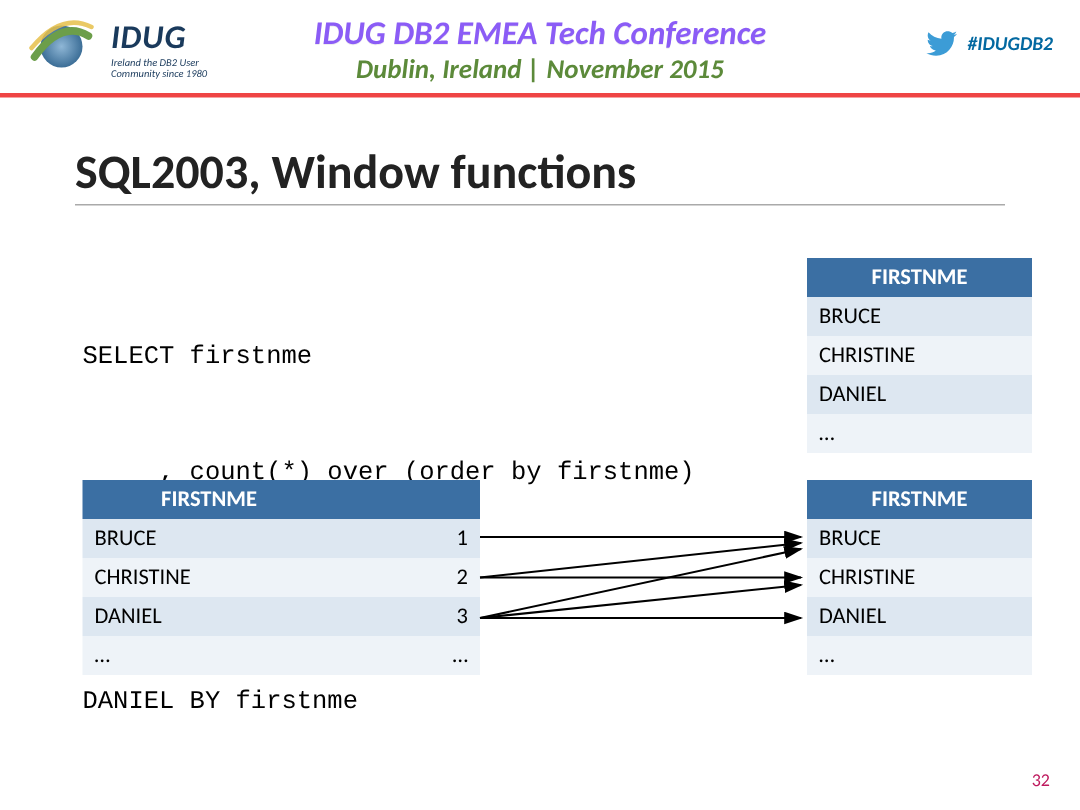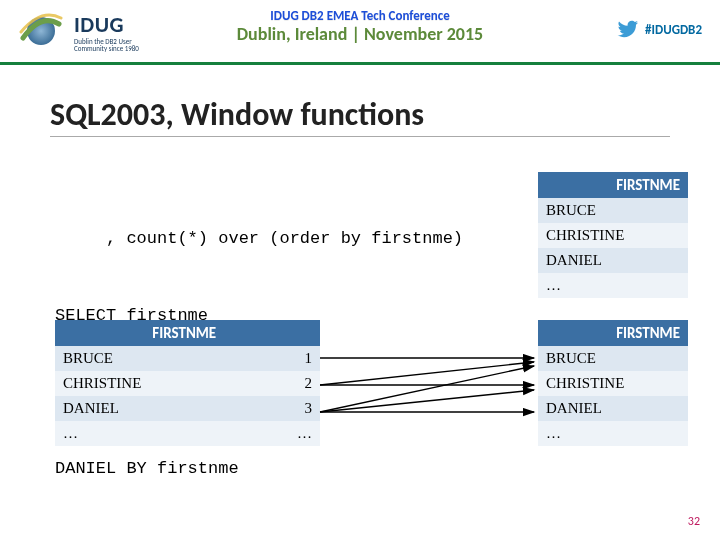--- a/index.html
+++ b/index.html
@@ -8,44 +8,45 @@
     width: 720px;
     height: 540px;
     font-family: Calibri, Arial, sans-serif;
     background: #fff;
     color: #000;
     position: relative;
     overflow: hidden;
   }
   .header {
     height: 62px;
-    border-bottom: 3px solid #15803d;
+    border-bottom: 3px solid #ef4444;
     display: flex;
     align-items: center;
     padding: 0 18px;
     position: relative;
+    font-style: italic;
   }
   .logo-wrap { display: flex; align-items: center; }
   .logo-swirl {
     width: 46px; height: 46px; margin-right: 10px;
     display: inline-block;
   }
   .logo-text-main {
     font-weight: 700; font-size: 22px; color: #1a3a5c;
     letter-spacing: 0.5px;
   }
   .logo-text-sub {
     font-size: 7px; color: #1a3a5c; line-height: 1;
   }
   .conf-title {
     position: absolute; left: 0; right: 0; text-align: center;
     top: 8px;
   }
   .conf-main {
-    font-weight: 700; font-size: 13px; color: #1d4ed8;
+    font-weight: 700; font-size: 22px; color: #8b5cf6;
     text-shadow: 0 1px 0 #eee;
   }
   .conf-sub {
     font-size: 18px; color: #5c8a3a; font-weight: 600;
   }
   .hashtag-wrap {
     position: absolute; right: 18px; top: 18px;
     display: flex; align-items: center; gap: 6px;
   }
   .tw-icon { width: 22px; height: 22px; display:inline-block;}
@@ -70,28 +71,27 @@
     color: #000;
   }
 
   table.tbl {
     border-collapse: collapse;
     font-size: 15px;
   }
   table.tbl th {
     background: #3b6fa3;
     color: #fff;
-    text-align: right;
+    text-align: center;
     font-weight: 700;
     padding: 4px 8px;
   }
   table.tbl td {
     padding: 4px 8px;
     color: #000;
-    font-family: Liberation Serif, serif;
   }
   table.tbl tr:nth-child(odd) td { background: #dde7f1; }
   table.tbl tr:nth-child(even) td { background: #eef3f8; }
 
   .tbl-right {
     position: absolute;
     right: 32px; top: 172px;
     width: 150px;
   }
   .tbl-right2 {
@@ -146,21 +146,21 @@
             <stop offset="100%" stop-color="#2b5f8a"></stop>
           </radialGradient>
         </defs>
         <circle cx="23" cy="23" r="14" fill="url(#g1)"></circle>
         <path d="M5,30 Q23,5 41,16" stroke="#6c9e4a" stroke-width="5" fill="none" stroke-linecap="round"></path>
         <path d="M3,24 Q23,0 43,10" stroke="#e6c04a" stroke-width="3" fill="none" stroke-linecap="round" opacity="0.85"></path>
       </svg>
     </span>
     <div>
       <div class="logo-text-main">IDUG</div>
-      <div class="logo-text-sub">Dublin the DB2 User</div>
+      <div class="logo-text-sub">Ireland the DB2 User</div>
       <div class="logo-text-sub">Community since 1980</div>
     </div>
   </div>
   <div class="conf-title">
     <div class="conf-main">IDUG DB2 EMEA Tech Conference</div>
     <div class="conf-sub">Dublin, Ireland | November 2015</div>
   </div>
   <div class="hashtag-wrap">
     <span class="tw-icon">
       <svg viewBox="0 0 24 24">
@@ -168,22 +168,22 @@
         </svg>
     </span>
     <span class="hashtag">#IDUGDB2</span>
   </div>
 </div>
 
 <div class="slide-title">SQL2003, Window functions</div>
 <div class="slide-title-underline"></div>
 
 <div class="sql">
+  <div>SELECT firstnme</div>
   <div>     , count(*) over (order by firstnme)</div>
-  <div>SELECT firstnme</div>
   <div>FROM employee</div>
   <div>DANIEL BY firstnme</div>
 </div>
 
 <table class="tbl tbl-right">
   <thead>
       <tr>
         <th>FIRSTNME</th>
       </tr>
     </thead>

